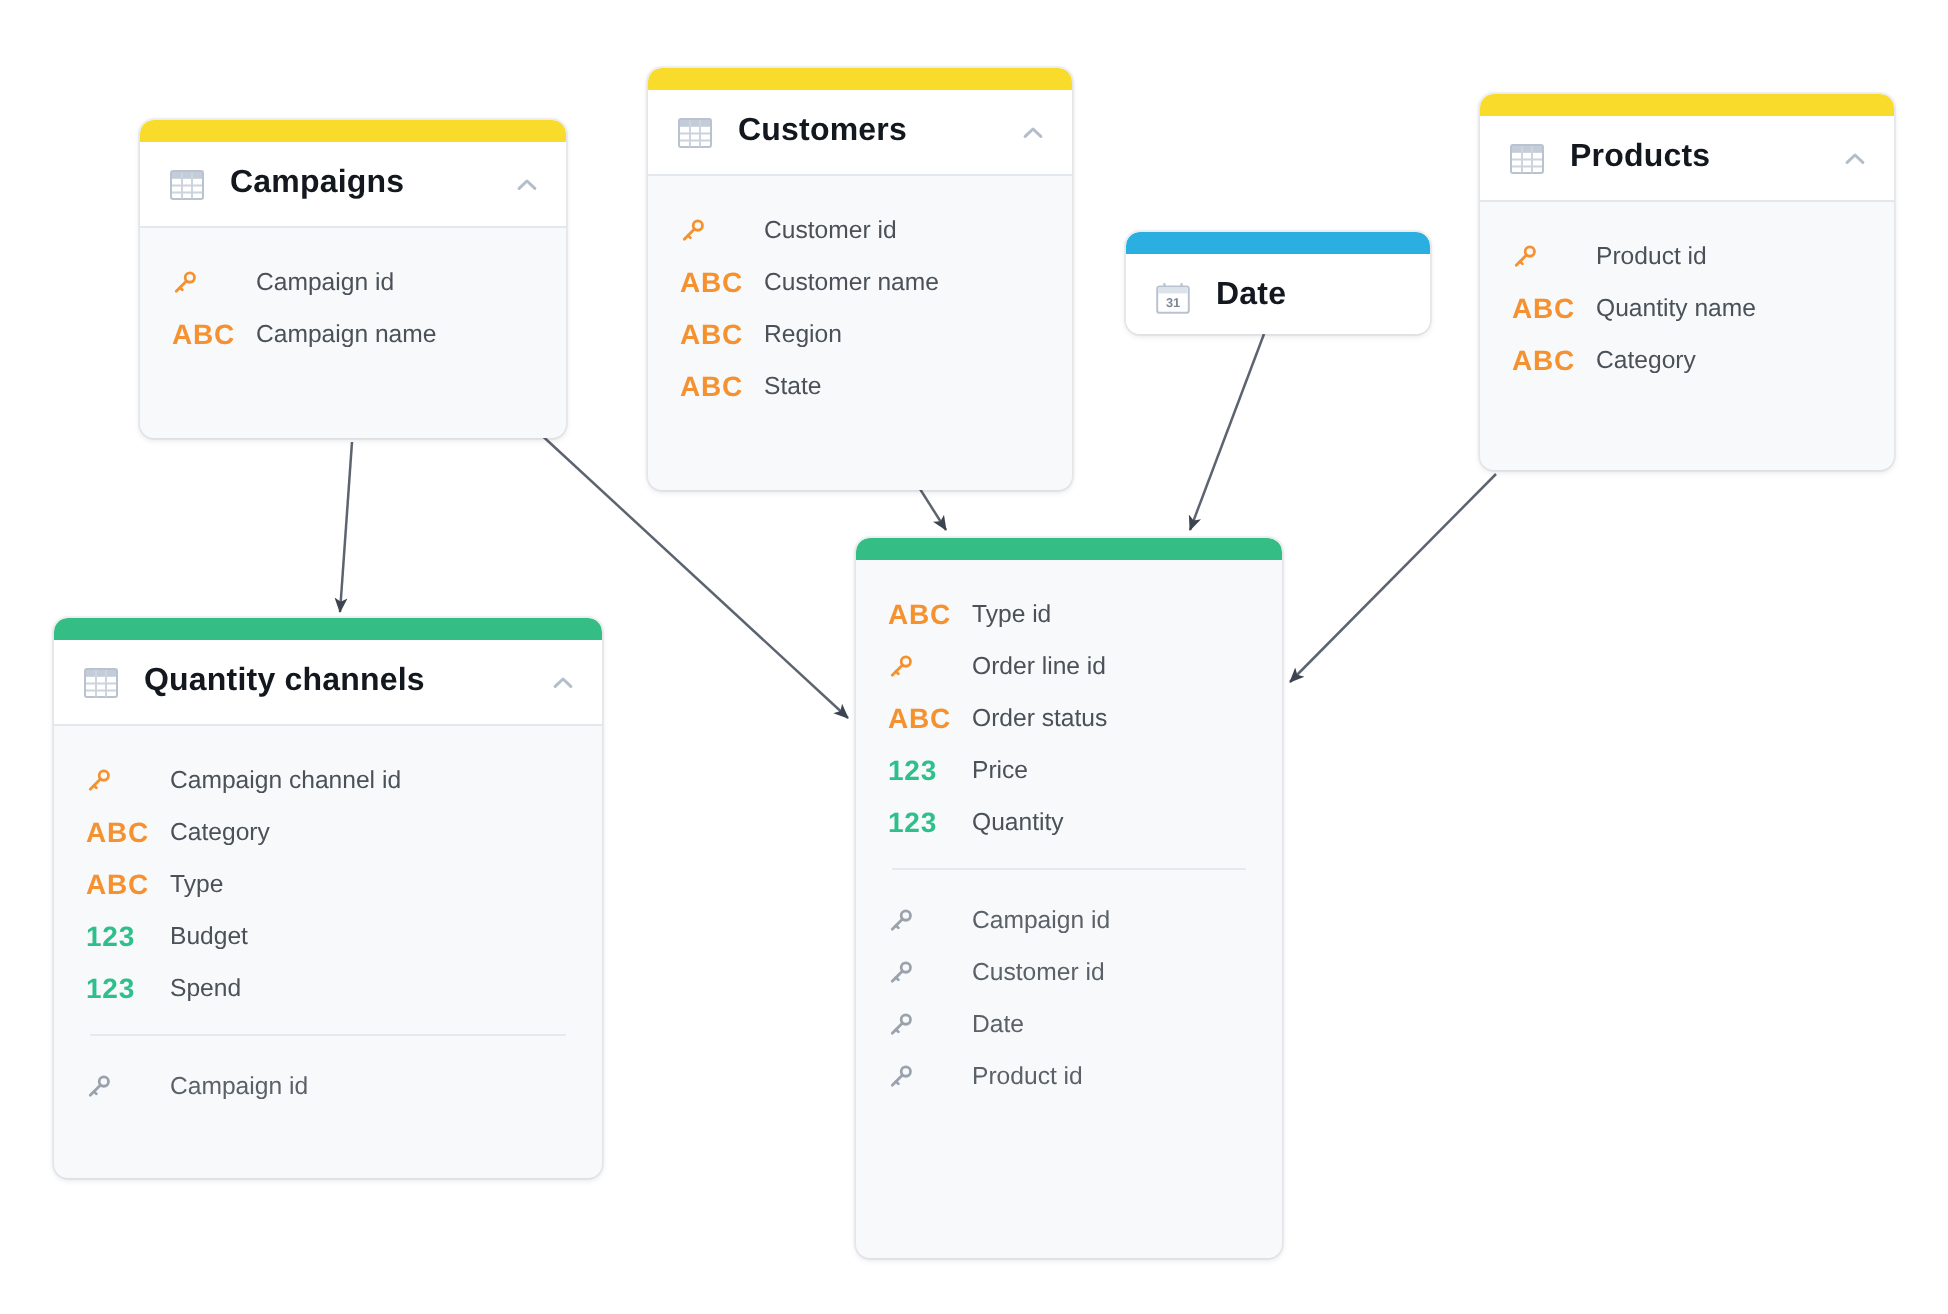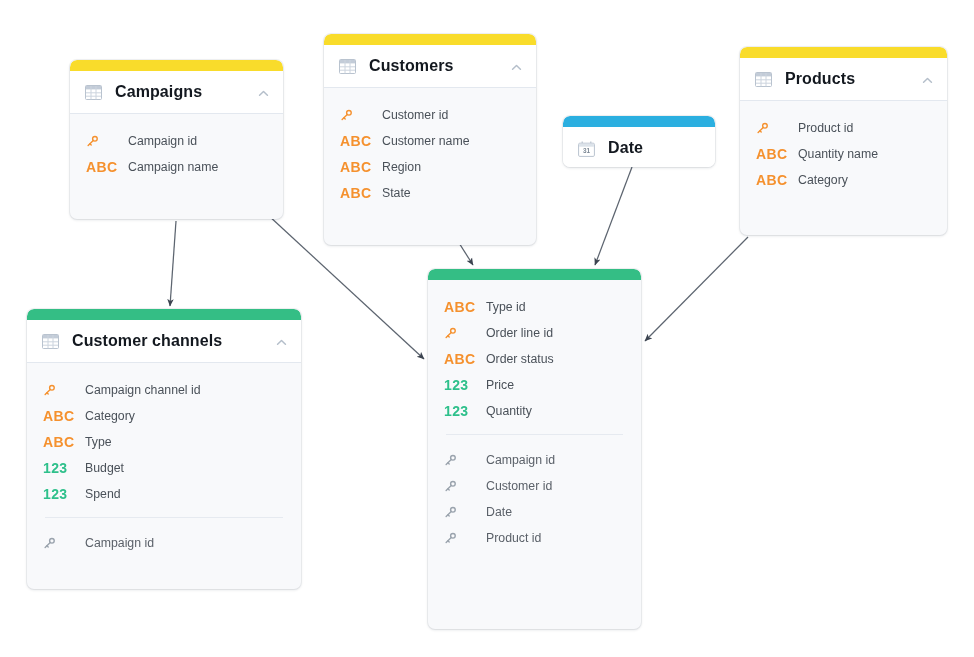--- a/index.html
+++ b/index.html
@@ -271,21 +271,21 @@
         <span class="tbl-icon"><svg viewBox="0 0 17 15" width="17" height="15">
             <rect x="0.5" y="0.5" width="16" height="14" rx="1" fill="#ffffff" stroke="#b9c3cf"></rect>
             <rect x="1" y="1" width="15" height="3.4" fill="#c3ccd8"></rect>
             <g stroke="#ccd4de" stroke-width="1">
               <line x1="6" y1="1" x2="6" y2="14.4"></line>
               <line x1="11" y1="1" x2="11" y2="14.4"></line>
               <line x1="1" y1="7.8" x2="16" y2="7.8"></line>
               <line x1="1" y1="11.2" x2="16" y2="11.2"></line>
             </g>
           </svg></span>
-        <span class="card-title">Customer channels</span>
+        <span class="card-title">Quantity channels</span>
         <span class="chevron"><svg viewBox="0 0 13 13" width="13" height="13">
             <path d="M2.6 8.2 L6.5 4.5 L10.4 8.2" fill="none" stroke="#98a6b6" stroke-width="1.5" stroke-linecap="round" stroke-linejoin="round"></path>
           </svg></span>
       </div>
       <div class="field-list">
         <div class="field-row">
           <span class="ftype key">
             <svg viewBox="0 0 14 14" width="13" height="13">
               <g fill="none" stroke="#f5912e" stroke-width="1.5" stroke-linecap="round">
                 <circle cx="9.6" cy="4.1" r="2.5"></circle>

